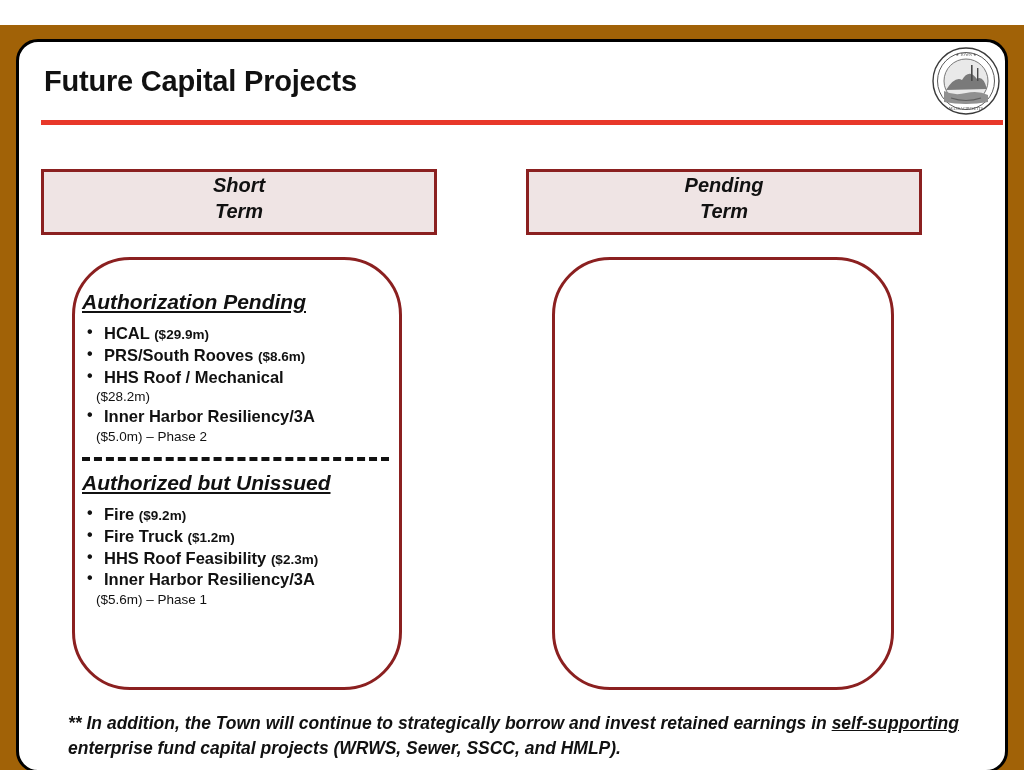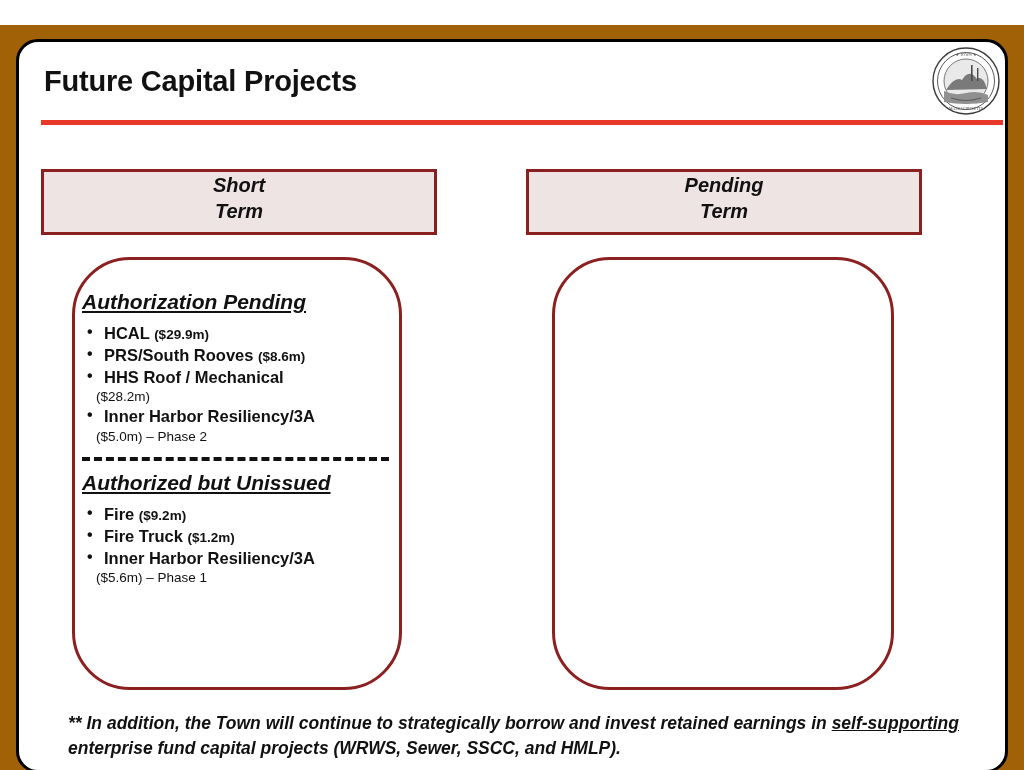--- a/index.html
+++ b/index.html
@@ -260,20 +260,24 @@
     <ul class="bullets">
       <li>
         <span>Fire</span>
         <span class="amt">($9.2m)</span>
       </li>
       <li>
         <span>Fire Truck</span>
         <span class="amt">($1.2m)</span>
       </li>
       <li>
+        <span>HHS Roof Feasibility</span>
+        <span class="amt">($2.3m)</span>
+      </li>
+      <li>
         <span>Inner Harbor Resiliency/3A</span>
         <span class="sub">($5.6m) – Phase 1</span>
       </li>
     </ul>
   </div>
 
 
   <div id="footnote">
     <span>**  In addition, the Town will continue to strategically borrow and invest retained earnings in </span><u>self-supporting</u><span> enterprise fund capital projects (WRWS, Sewer, SSCC, and HMLP).</span>
   </div>

